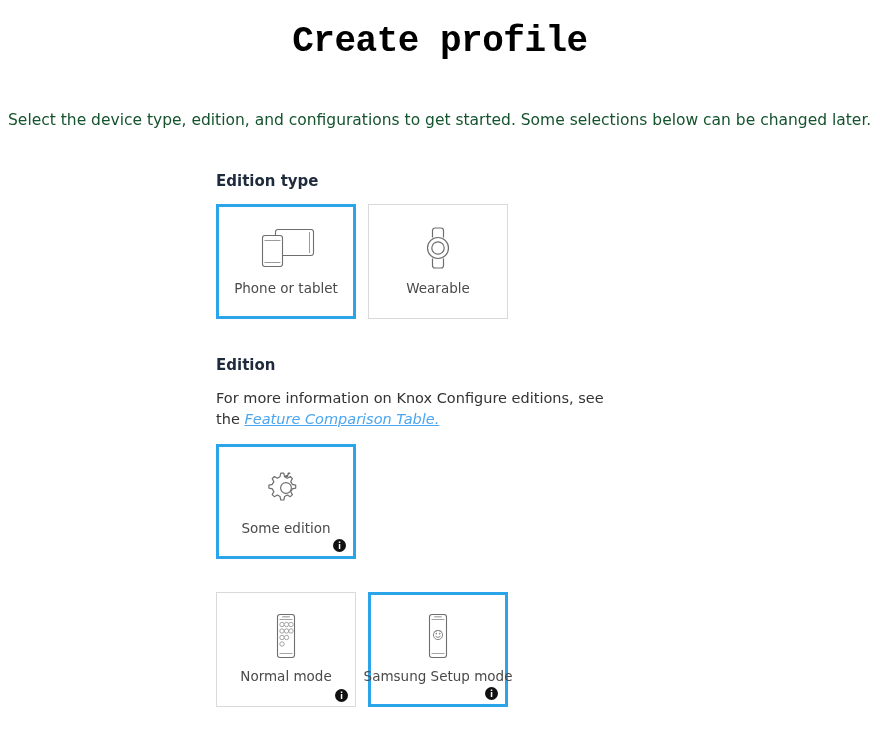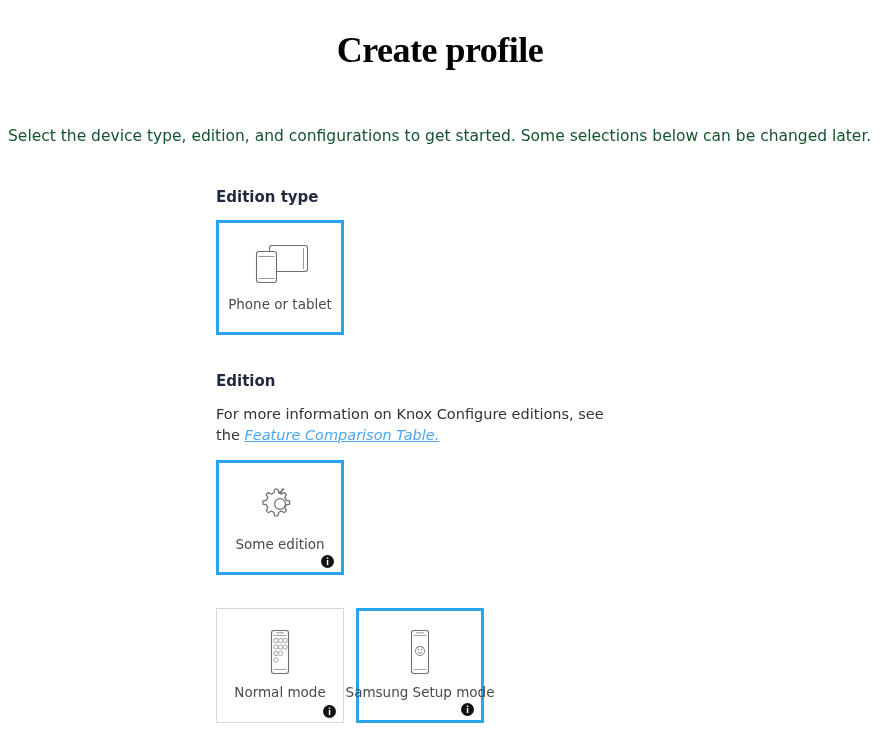--- a/index.html
+++ b/index.html
@@ -16,24 +16,24 @@
     overflow: hidden;
     position: relative;
   }
 
   .page-title {
     text-align: center;
     font-size: 36px;
     font-weight: 700;
     letter-spacing: -0.5px;
     color: #000000;
-    margin: 16px;
+    margin: 8px;
     padding-top: 10px;
     line-height: 48px;
-    font-family: Liberation Serif, serif;
+    font-family: Liberation Mono, monospace;
   }
 
   .page-subtitle {
     margin: 0;
     padding: 36px 8px 0 8px;
     font-size: 15.5px;
     line-height: 20px;
     color: #14532d;
     text-align: left;
     white-space: nowrap;
@@ -71,21 +71,21 @@
     font-style: italic;
   }
 
   .card-row {
     display: flex;
     gap: 12px;
   }
 
   .card {
     position: relative;
-    width: 128px;
+    width: 140px;
     height: 115px;
     box-sizing: border-box;
     background: #ffffff;
     border: 1px solid #d9d9d9;
     display: flex;
     flex-direction: column;
     align-items: center;
     justify-content: flex-start;
     cursor: pointer;
   }
@@ -150,20 +150,33 @@
             <line x1="54.5" y1="6" x2="54.5" y2="27" stroke="#9a9a9a" stroke-width="1"></line>
 
             <rect x="7.5" y="9.5" width="20" height="31" rx="2.5" stroke="#6e6e6e" stroke-width="1.1" fill="#ffffff"></rect>
             <line x1="9.5" y1="14.5" x2="25.5" y2="14.5" stroke="#9a9a9a" stroke-width="1"></line>
             <line x1="9.5" y1="36.5" x2="25.5" y2="36.5" stroke="#9a9a9a" stroke-width="1"></line>
           </svg>
         </span>
         <span class="card-label">Phone or tablet</span>
       </div>
 
+      <div class="card">
+        <span class="card-icon">
+          <svg class="sr-icon" width="34" height="46" viewBox="0 0 34 46" fill="none" xmlns="http://www.w3.org/2000/svg">
+
+            <path d="M11.5 12.5 V5.5 a2.5 2.5 0 0 1 2.5-2.5 h6 a2.5 2.5 0 0 1 2.5 2.5 V12.5" stroke="#6e6e6e" stroke-width="1.2" fill="none"></path>
+            <path d="M11.5 33.5 V40.5 a2.5 2.5 0 0 0 2.5 2.5 h6 a2.5 2.5 0 0 0 2.5 -2.5 V33.5" stroke="#6e6e6e" stroke-width="1.2" fill="none"></path>
+
+            <circle cx="17" cy="23" r="10.5" stroke="#6e6e6e" stroke-width="1.2" fill="#ffffff"></circle>
+            <circle cx="17" cy="23" r="6.2" stroke="#6e6e6e" stroke-width="1.2" fill="none"></circle>
+          </svg>
+        </span>
+        <span class="card-label">Wearable</span>
+      </div>
 
     </div>
   </div>
 
   <div class="gap-device"></div>
 
   <div class="section">
     <div class="section-heading">Edition</div>
 
     <p class="section-desc"><span>For more information on Knox Configure editions, see the </span><a class="inline-link" href="#">Feature Comparison Table.</a></p>

